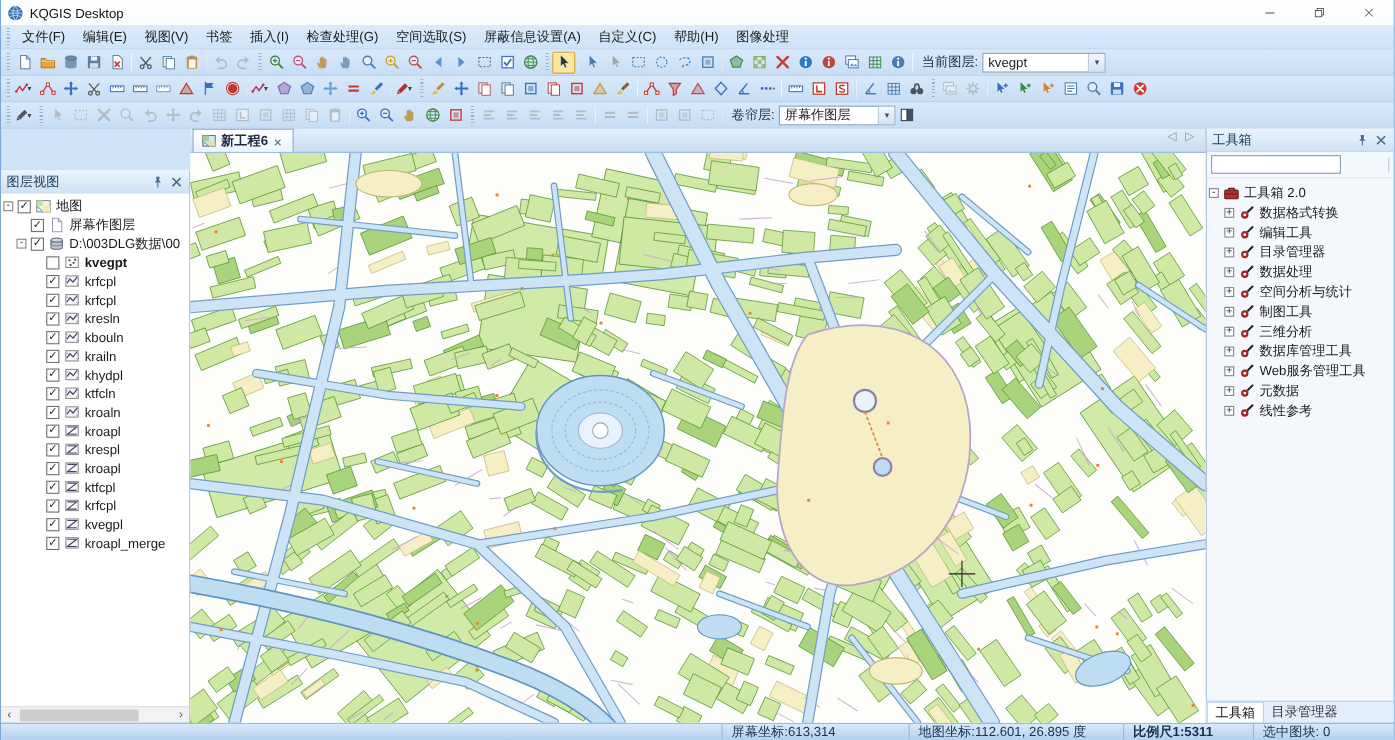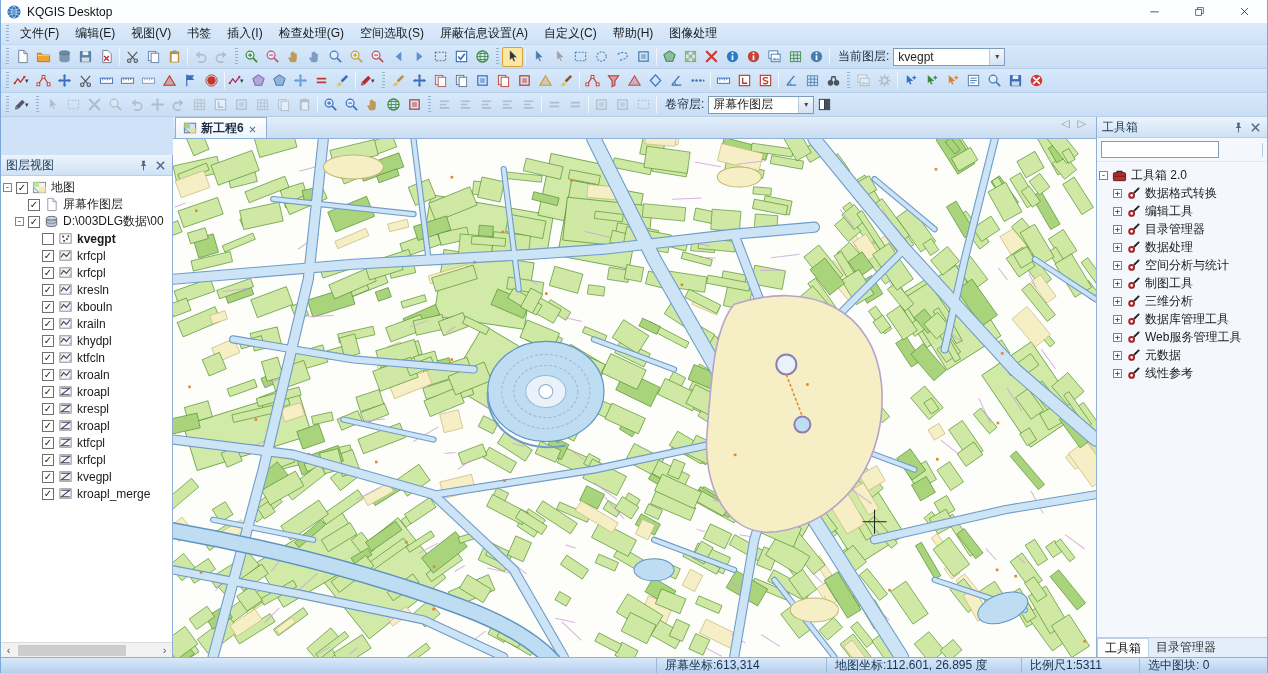--- a/index.html
+++ b/index.html
@@ -62,21 +62,21 @@
   .search-stub{width:1px;height:14px;background:#b8cce0;margin-left:auto;}
   .rtree{flex:1;overflow:hidden;font-size:12px;padding-top:4px;color:#1a1a1a;}
   .rtree .trow{height:18px;}
   .rp-tabs{height:20px;display:flex;align-items:stretch;background:#e4eefa;border-top:1px solid #b7cfe9;font-size:12px;flex:none;}
   .rp-tab{padding:0 7px;display:flex;align-items:center;color:#333;border-right:1px solid transparent;}
   .rp-tab.active{background:#fff;border:1px solid #b7cfe9;border-bottom:none;color:#111;}
   
   .statusbar{height:16px;background:linear-gradient(#d9e9fa,#b5cfed);border-top:1px solid #8fb0d4;display:flex;align-items:center;font-size:12px;color:#16324f;flex:none;}
   .sb-seg{border-left:1px solid #9cb8d8;height:100%;display:flex;align-items:center;padding:0 8px;white-space:nowrap;}
   .sb-spacer{flex:1;}
-  .w165{width:170px;}.w195{width:195px;}.w115{width:118px;}.w125{width:128px;}
+  .w165{width:170px;}.w195{width:195px;}.w115{width:118px;font-weight:bold;}.w125{width:128px;}
 </style>
 </head>
 <body>
 
 <div class="app">
 
   <svg width="0" height="0" style="position:absolute" aria-hidden="true">
     <defs>
       <symbol id="s-page" viewBox="0 0 16 16">
           <path d="M4 1.5h5.5L13 5v9.5H4z" fill="#fff" stroke="currentColor"></path>

